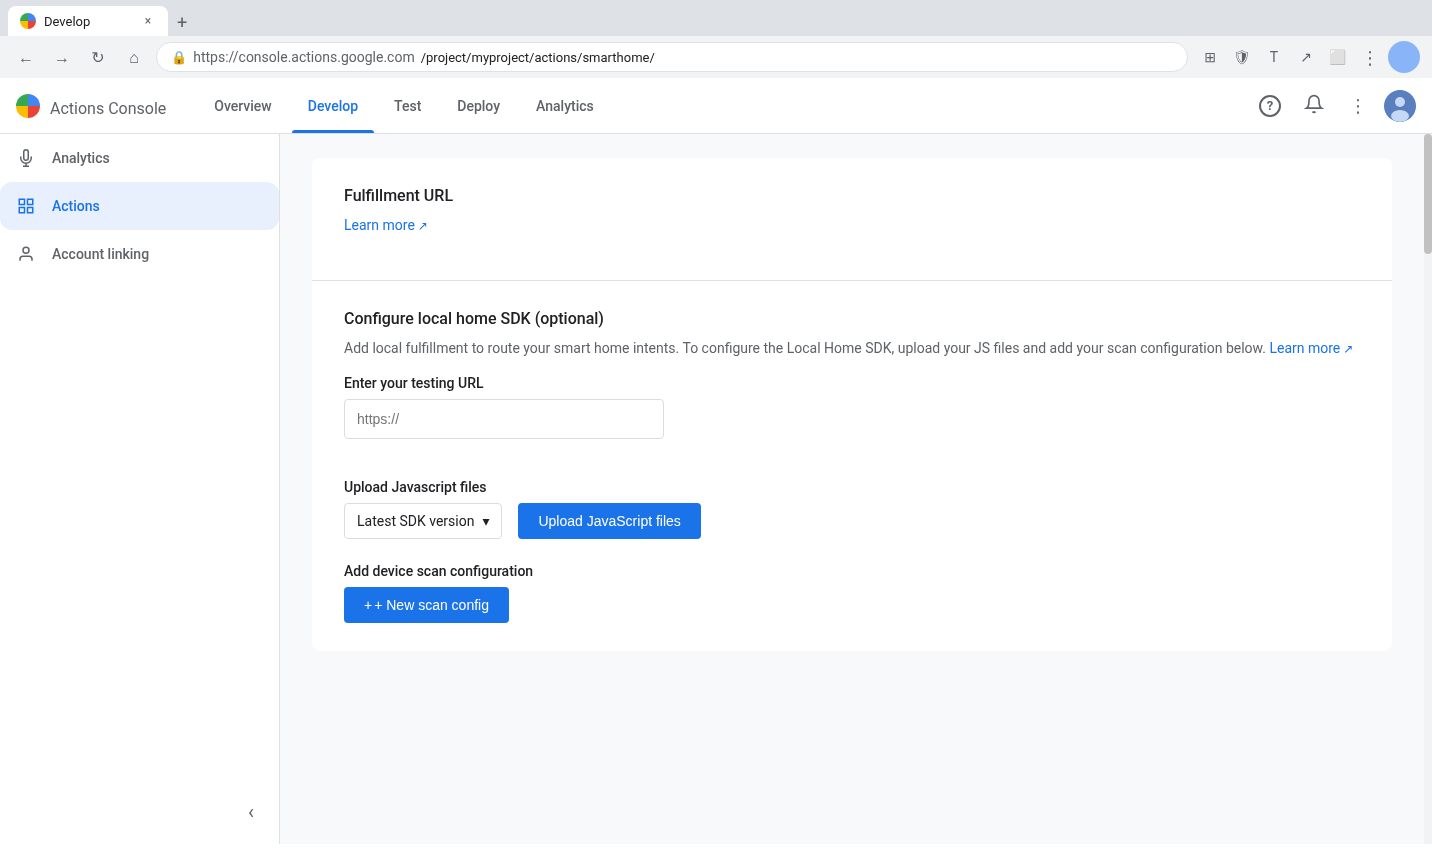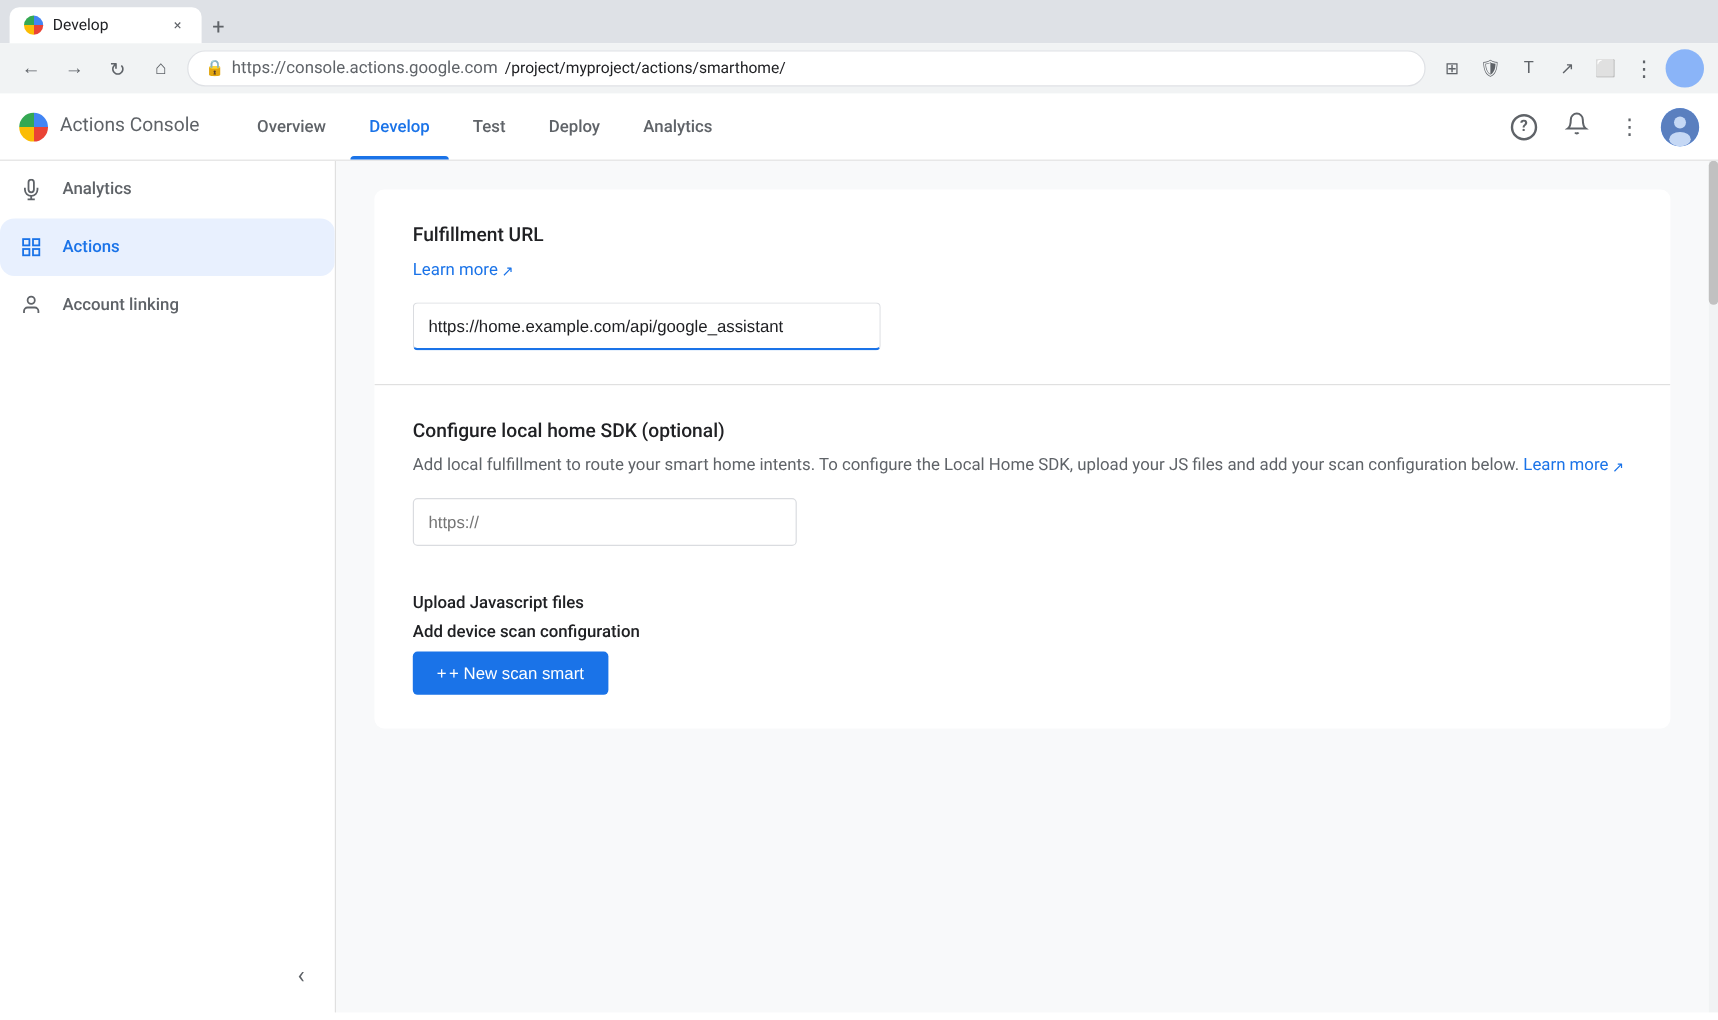--- a/index.html
+++ b/index.html
@@ -94,21 +94,21 @@
     .app-header {
       height: 56px;
       display: flex;
       align-items: center;
       padding: 0 16px;
       border-bottom: 1px solid #e0e0e0;
       background: #fff;
     }
     .app-logo {
       display: flex;
-      align-items: flex-start;
+      align-items: flex-end;
       gap: 10px;
       margin-right: 32px;
     }
     .google-logo-sm {
       width: 24px; height: 24px;
       border-radius: 50%;
       background: conic-gradient(#4285f4 0deg 90deg, #ea4335 90deg 180deg, #fbbc04 180deg 270deg, #34a853 270deg 360deg);
     }
     .app-title {
       font-size: 16px;
@@ -493,42 +493,49 @@
 
         <div class="card-section">
           <div class="card-section-title">Fulfillment URL</div>
           <p class="card-description">
             <span> </span>
             <a class="learn-more-link">
               <span>Learn more</span>
               <span class="external-icon">↗</span>
             </a>
           </p>
-          <input type="text" class="text-input" value="https://home.example.com/api/google_assistant" style="">
         </div>
 
         <div class="card-section">
           <div class="card-section-title">Configure local home SDK (optional)</div>
           <p class="card-description">
             <span>Add local fulfillment to route your smart home intents. To configure the Local Home SDK, upload your JS files and add your scan configuration below.</span>
             <span> </span>
             <a class="learn-more-link">
               <span>Learn more</span>
               <span class="external-icon">↗</span>
             </a>
           </p>
 
+          <div class="field-label">Enter your testing URL</div>
           <input type="text" class="text-input" style="width: 320px; border-bottom: 1px solid rgb(218, 220, 224); margin-bottom: 24px;" placeholder="https://">
 
           <div class="field-label" style="margin-top: 16px;">Upload Javascript files</div>
+          <div class="upload-row" style="margin-bottom: 24px;">
+            <div class="sdk-version-select">
+              <span>Latest SDK version</span>
+              <span>▾</span>
+            </div>
+            <button class="upload-js-btn">Upload JavaScript files</button>
+          </div>
 
           <div class="field-label">Add device scan configuration</div>
           <button class="new-scan-btn">
             <span>+</span>
-            <span style="margin-left:-4px;">+ New scan smart</span>
+            <span style="margin-left:-4px;">+ New scan config</span>
           </button>
         </div>
       </div>
     </div>
   </div>
 
   <div class="right-scrollbar">
     <div class="scrollbar-thumb"></div>
   </div>
 </div>

